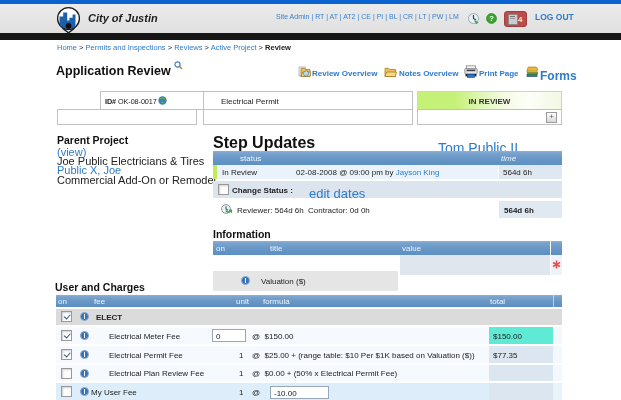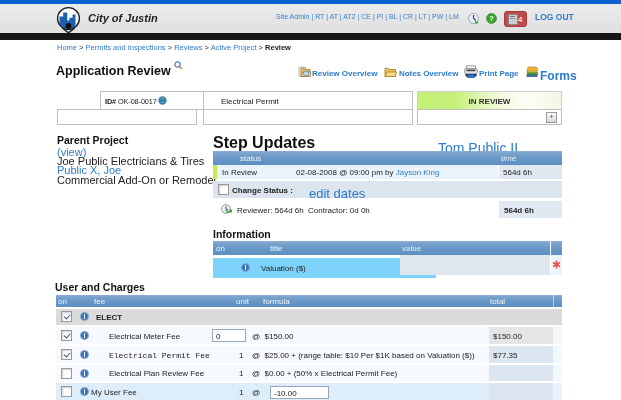--- a/index.html
+++ b/index.html
@@ -155,21 +155,21 @@
     <div style="position:absolute;left:5px;top:5px;font-size:8px;font-weight:bold;color:#222;">564d 6h</div>
   </div>
 
   <div class="abs" style="left:213px;top:228px;font-size:10.5px;font-weight:bold;color:#111;">Information</div>
   <div class="abs thbar" style="left:213px;top:241px;width:337px;height:14px;">
     <div style="position:absolute;left:3px;top:3px;">on</div>
     <div style="position:absolute;left:57px;top:3px;">title</div>
     <div style="position:absolute;left:189px;top:3px;">value</div>
   </div>
   <div class="abs thbar" style="left:551px;top:241px;width:11px;height:14px;"></div>
-  <div class="abs" style="left:213px;top:258px;width:185px;height:20px;background:#7dd3fc;padding-left:38px;">
+  <div class="abs" style="left:213px;top:271px;width:185px;height:20px;background:#e5e5e5;">
     <span class="info" style="left:28px;top:5px;"></span>
     <div style="position:absolute;left:48px;top:6px;font-size:8px;color:#222;">Valuation ($)</div>
   </div>
   <div class="abs" style="left:400px;top:255px;width:150px;height:20px;background:#dfe6ee;"></div>
   <div class="abs" style="left:551px;top:255px;width:11px;height:20px;background:#edf3fa;">
     <svg style="position:absolute;left:1px;top:5px;" width="9" height="9" viewBox="0 0 9 9">
       <g stroke="#ef4b4b" stroke-width="1.6">
           <path d="M4.5 0.5 v8"></path>
           <path d="M1 2.5 l7 4"></path>
           <path d="M8 2.5 l-7 4"></path>
@@ -193,29 +193,29 @@
     <div style="position:absolute;left:40px;top:4px;font-size:8px;font-weight:bold;color:#222;">ELECT</div>
   </div>
 
   <div class="abs" style="left:56px;top:327px;width:433px;height:17px;background:#f6f9fd;">
     <span class="chk on" style="left:5px;top:3px;"></span>
     <span class="info" style="left:24px;top:4px;"></span>
     <div style="position:absolute;left:53px;top:5px;font-size:8px;color:#222;">Electrical Meter Fee</div>
     <div style="position:absolute;left:196px;top:5px;font-size:8px;color:#222;">@&nbsp; $150.00</div>
   </div>
   <input class="inp" style="left: 212px; top: 329px; width: 34px; height: 13px;" value="0">
-  <div class="abs" style="left:489px;top:327px;width:64px;height:17px;background:#e5e5e5;">
+  <div class="abs" style="left:489px;top:327px;width:64px;height:17px;background:#5eead4;">
     <div style="position:absolute;left:4px;top:5px;font-size:8px;color:#222;">$150.00</div>
   </div>
   <div class="abs" style="left:553px;top:327px;width:9px;height:17px;background:#f3f8fc;"></div>
 
   <div class="abs" style="left:56px;top:346px;width:433px;height:17px;background:#f6f9fd;">
     <span class="chk on" style="left:5px;top:3px;"></span>
     <span class="info" style="left:24px;top:4px;"></span>
-    <div style="position:absolute;left:53px;top:5px;font-size:8px;color:#222;font-family:Liberation Mono, monospace;">Electrical Permit Fee</div>
+    <div style="position:absolute;left:53px;top:5px;font-size:8px;color:#222;">Electrical Permit Fee</div>
     <div style="position:absolute;left:183px;top:5px;font-size:8px;color:#222;">1</div>
     <div style="position:absolute;left:196px;top:5px;font-size:8px;color:#222;">@&nbsp; $25.00 + (range table: $10 Per $1K based on Valuation ($))</div>
   </div>
   <div class="abs" style="left:489px;top:346px;width:64px;height:17px;background:#dce6f0;">
     <div style="position:absolute;left:4px;top:5px;font-size:8px;color:#222;">$77.35</div>
   </div>
   <div class="abs" style="left:553px;top:346px;width:9px;height:17px;background:#f3f8fc;"></div>
 
   <div class="abs" style="left:56px;top:365px;width:433px;height:16px;background:#f6f9fd;">
     <span class="chk" style="left:5px;top:3px;"></span>

